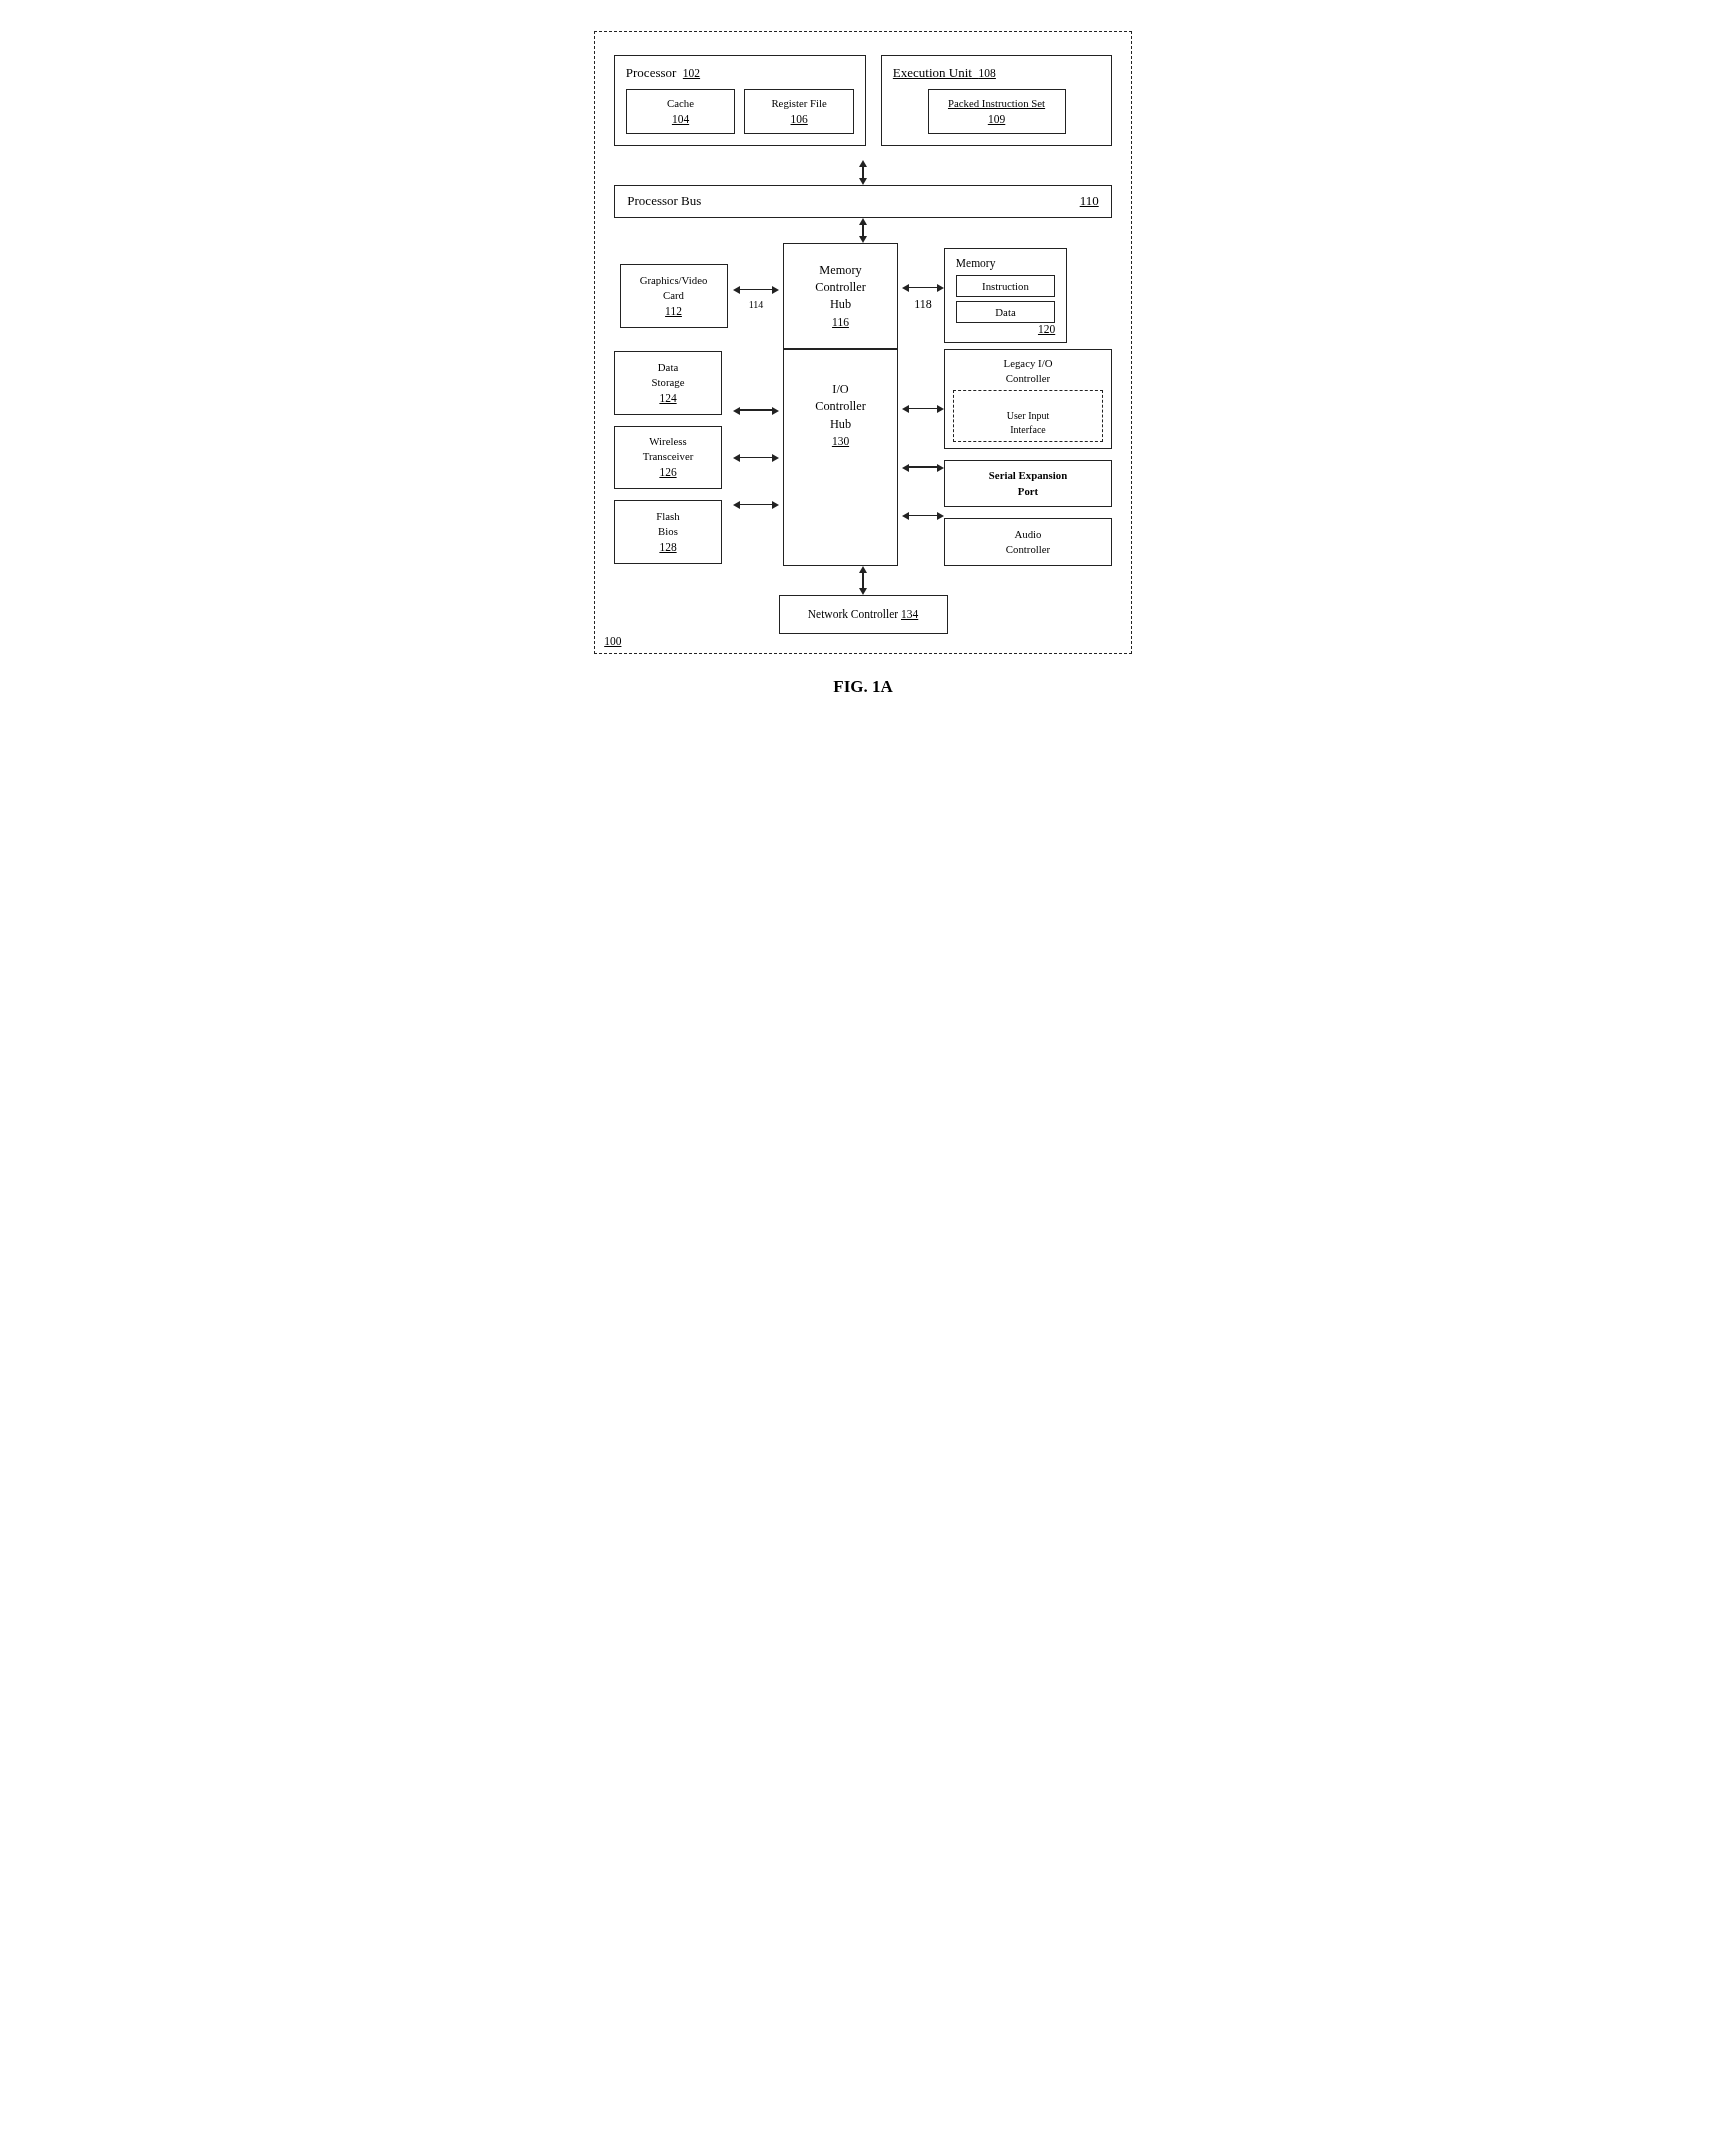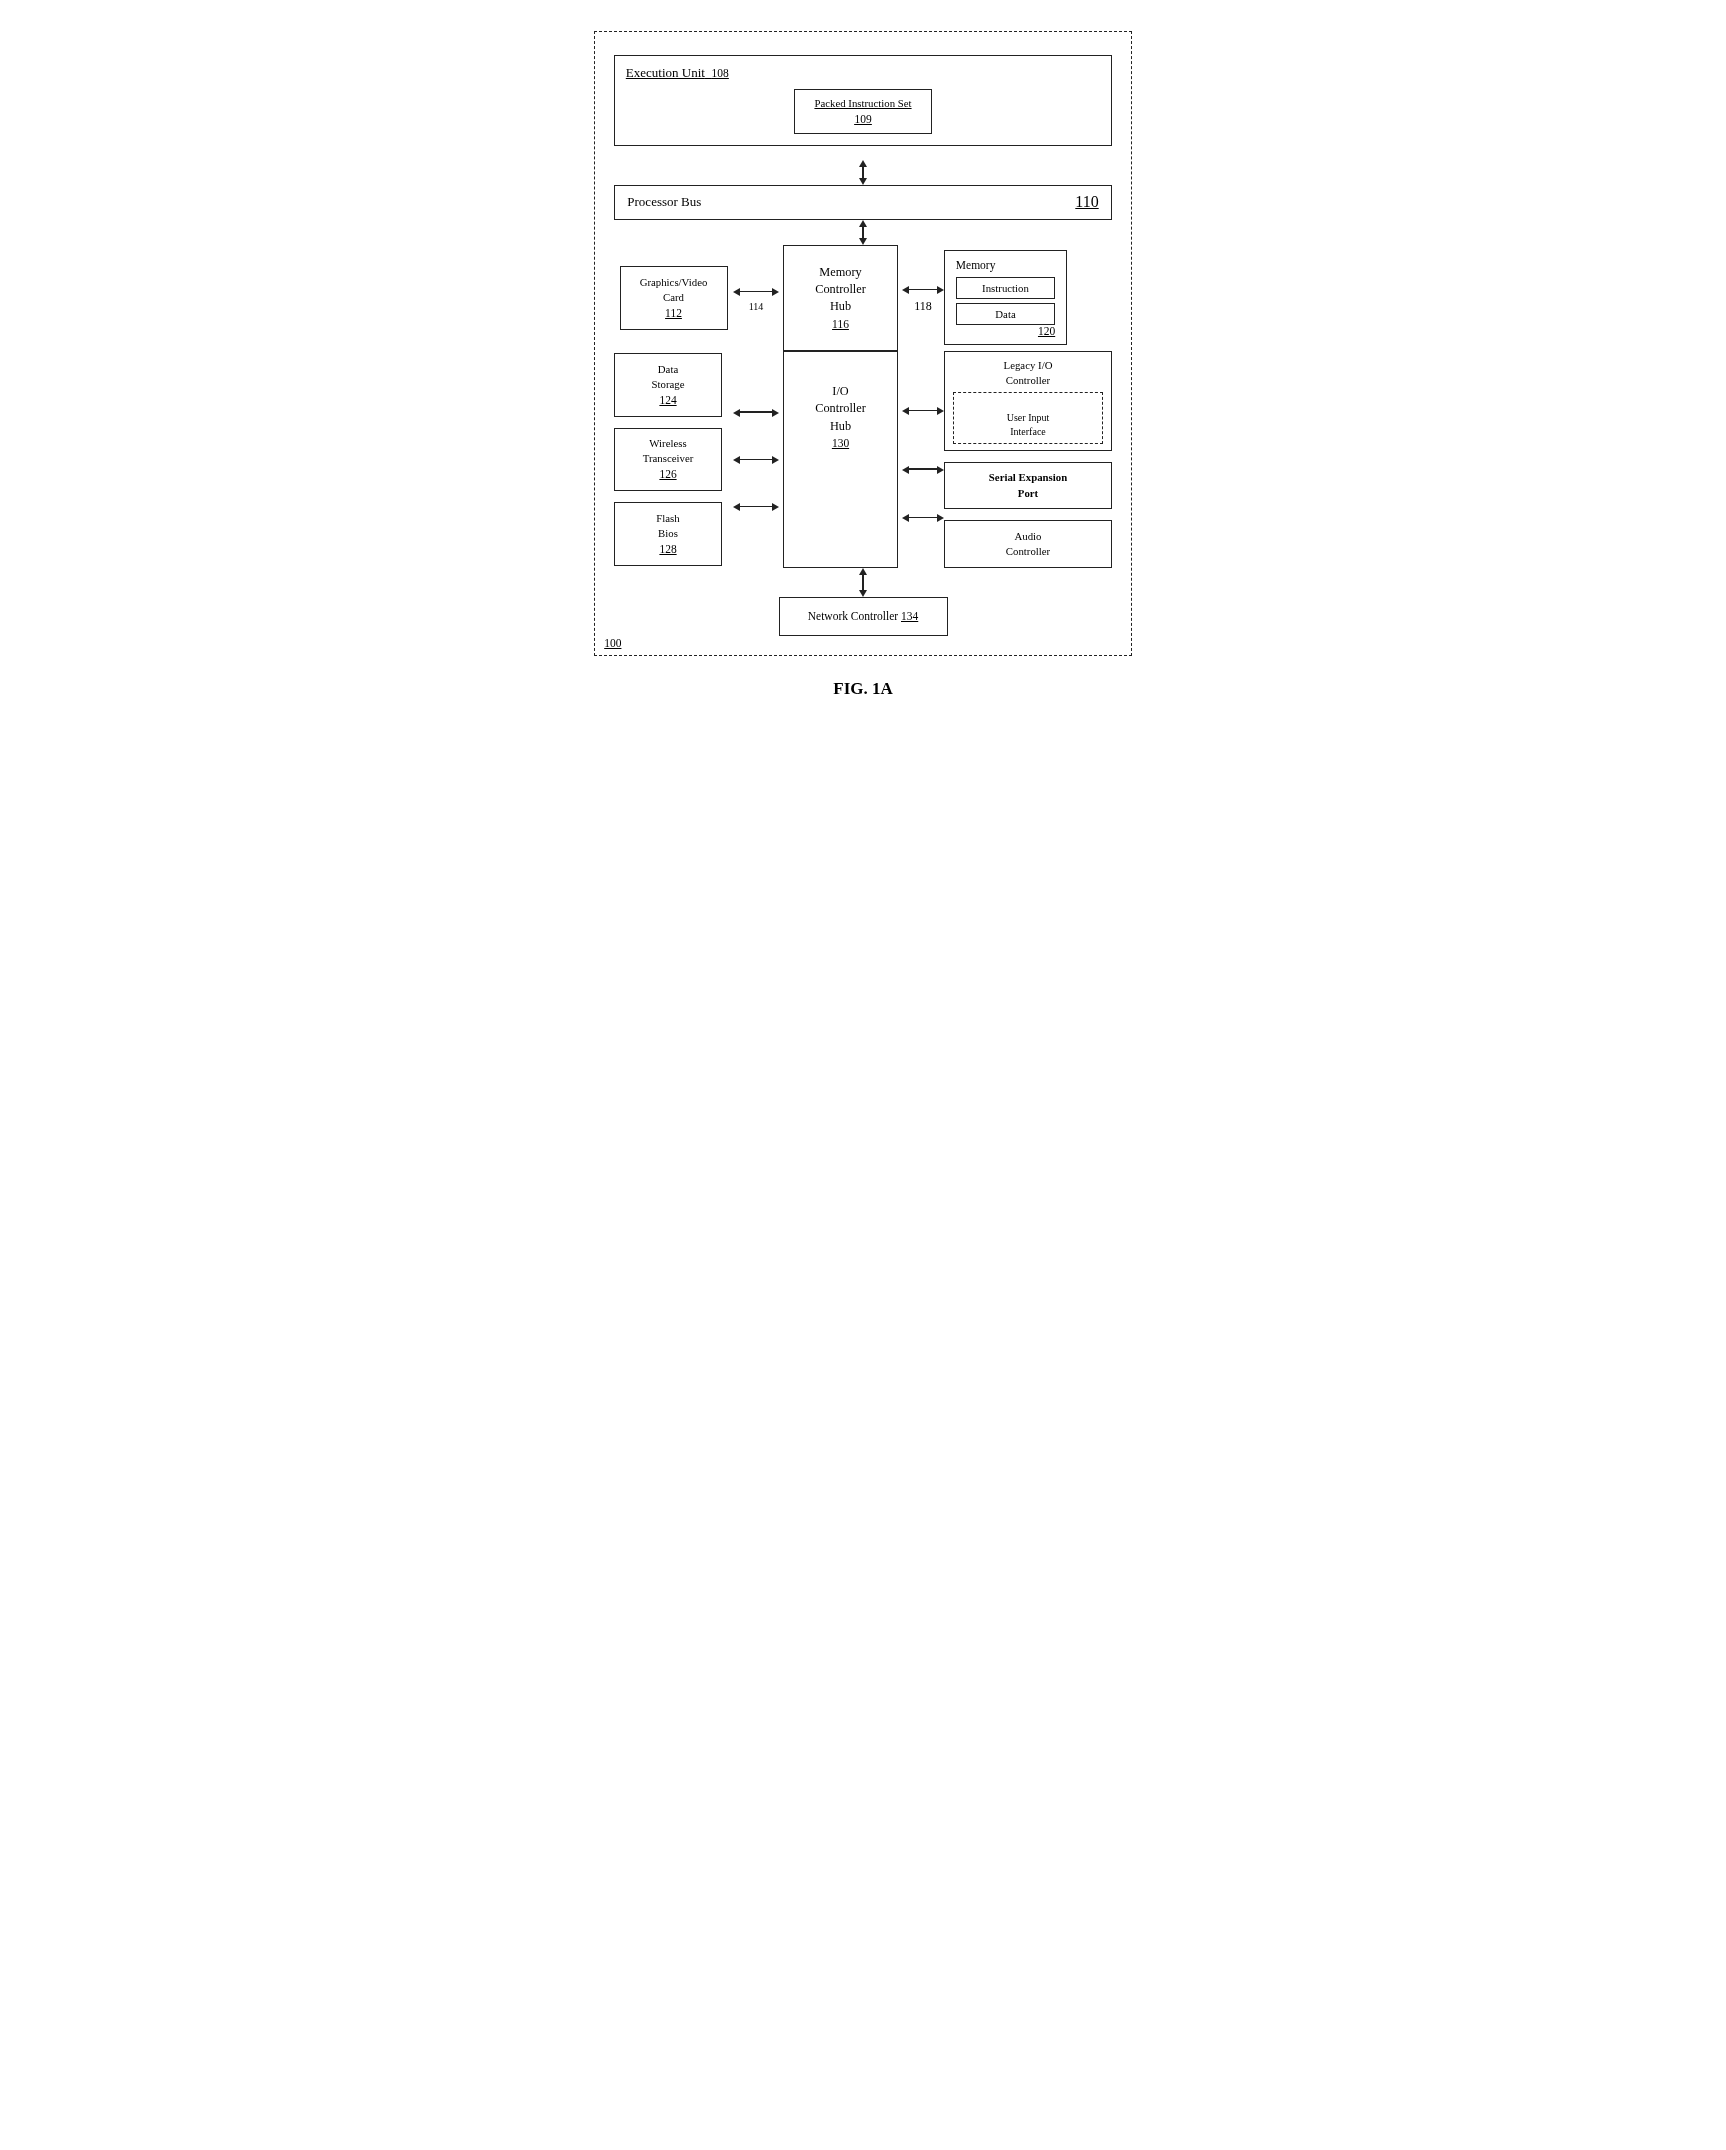--- a/index.html
+++ b/index.html
@@ -95,21 +95,21 @@
       padding: 7.7px 12.3px;
       display: flex;
       justify-content: space-between;
       align-items: center;
     }
     .proc-bus-label {
       font-size: 13px;
     }
     .proc-bus-num {
       text-decoration: underline;
-      font-size: 16px;
+      font-size: 13px;
     }
     .da-top {
       width: 0;
       height: 0;
       border-left: 4.6px solid transparent;
       border-right: 4.6px solid transparent;
       border-bottom: 7px solid #222;
     }
     .da-line {
       width: 1.5px;
@@ -168,20 +168,35 @@
     }
   </style>
 </head>
 <body>
 
 <div class="page">
   <div class="outer-box">
 
     <div class="processor-row">
 
+      <div class="processor-box">
+        <div class="proc-title">
+          <span>Processor</span>&nbsp;&nbsp;<span class="box-num">102</span>
+        </div>
+        <div class="proc-inner-row">
+          <div class="proc-inner-box">
+            <div>Cache</div>
+            <div class="box-num">104</div>
+          </div>
+          <div class="proc-inner-box">
+            <div>Register File</div>
+            <div class="box-num">106</div>
+          </div>
+        </div>
+      </div>
 
       <div class="execution-box">
         <div class="proc-title">
           <span>Execution Unit</span>&nbsp;&nbsp;<span class="box-num">108</span>
         </div>
         <div class="proc-inner-box" style="margin:0 auto;max-width:138px;">
           <div>Packed Instruction Set</div>
           <div class="box-num">109</div>
         </div>
       </div>

